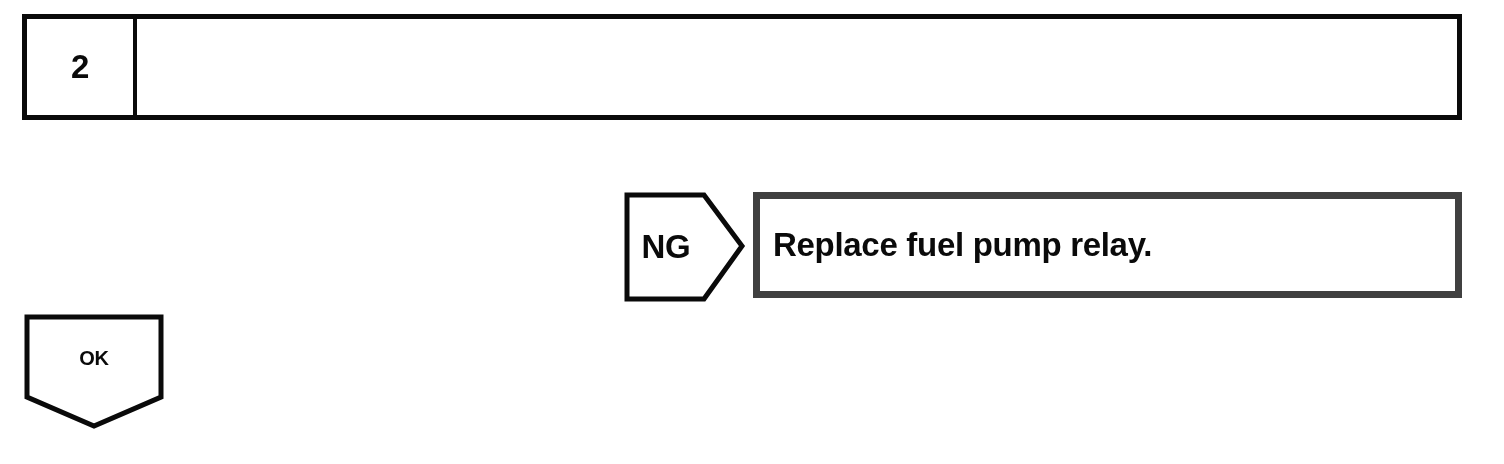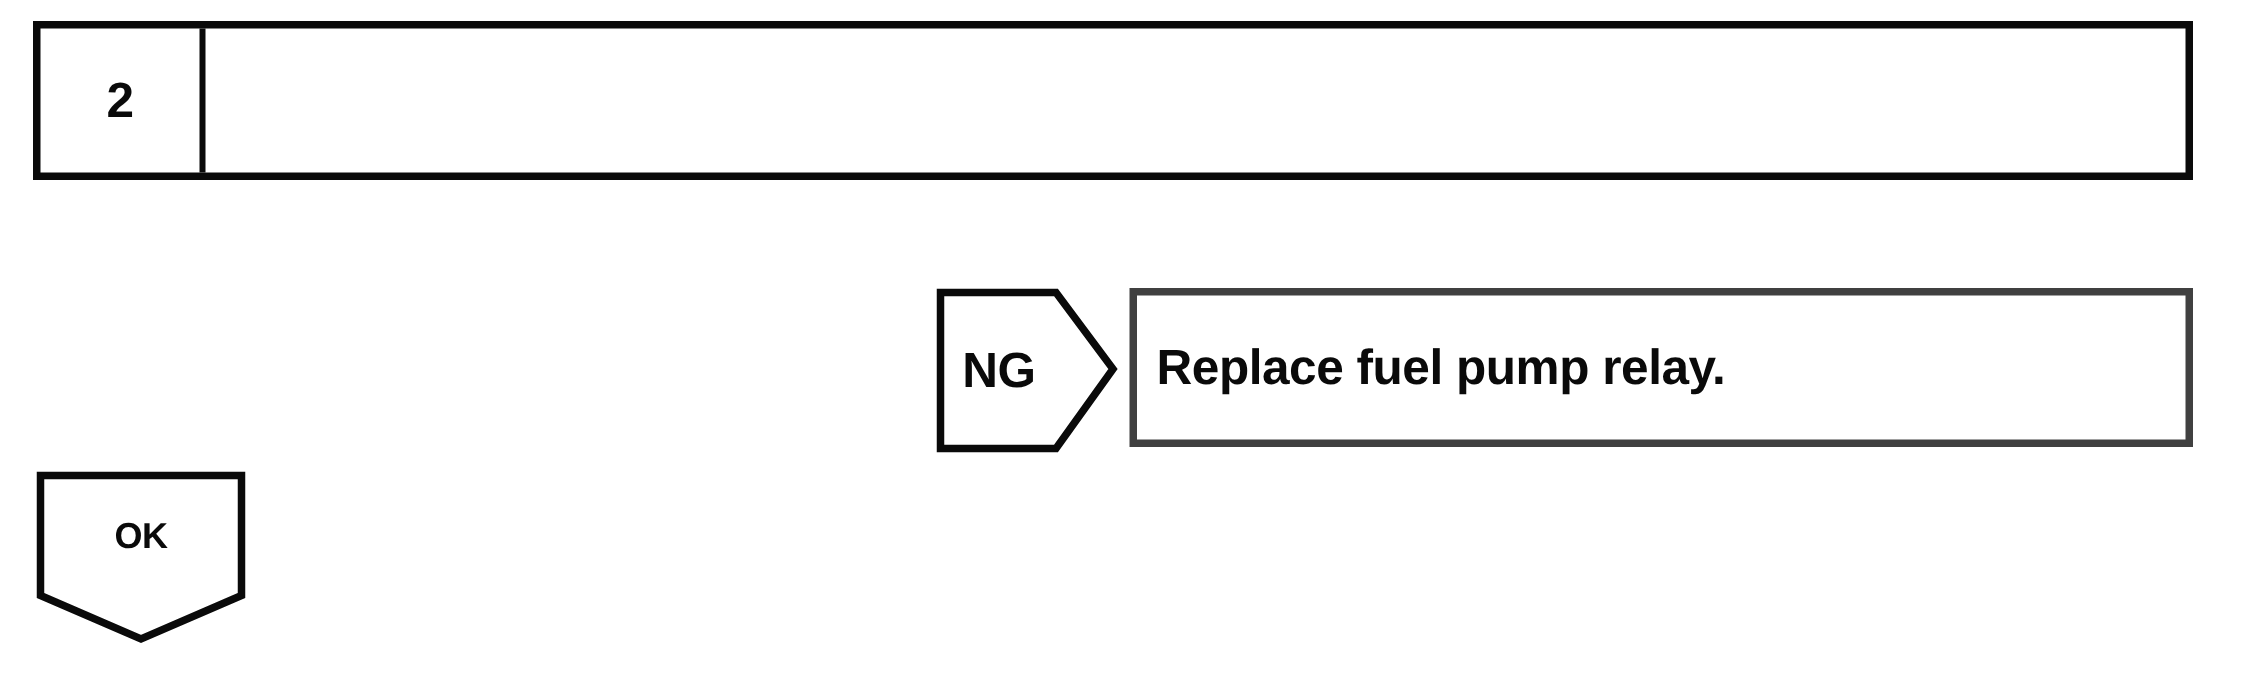--- a/index.html
+++ b/index.html
@@ -56,21 +56,21 @@
     width: 84px; height: 110px;
     display: flex;
     align-items: center;
     justify-content: center;
   }
   
   .action-box {
     position: absolute;
     left: 753px; top: 192px;
     width: 709px; height: 106px;
-    border: 5px solid #404040;
+    border: 7px solid #404040;
     background: #ffffff;
     display: flex;
     align-items: center;
     padding-left: 13px;
   }
   
   .ok-shape {
     position: absolute;
     left: 24px; top: 314px;
     width: 140px; height: 115px;
@@ -107,17 +107,17 @@
 
   <div class="action-box">
     <span class="bold-text">Replace fuel pump relay.</span>
   </div>
 
   <div class="ok-shape">
     <svg width="140" height="115" viewBox="0 0 140 115">
       <polygon points="3,3 137,3 137,83 70,112 3,83" fill="#ffffff" stroke="#0a0a0a" stroke-width="5" stroke-linejoin="miter"></polygon>
     </svg>
     <div class="ok-label-wrap">
-      <span class="bold-text" style="font-size:24px">OK</span>
+      <span class="bold-text" style="font-size:20px">OK</span>
     </div>
   </div>
 
 </div>
 
 </body></html>

